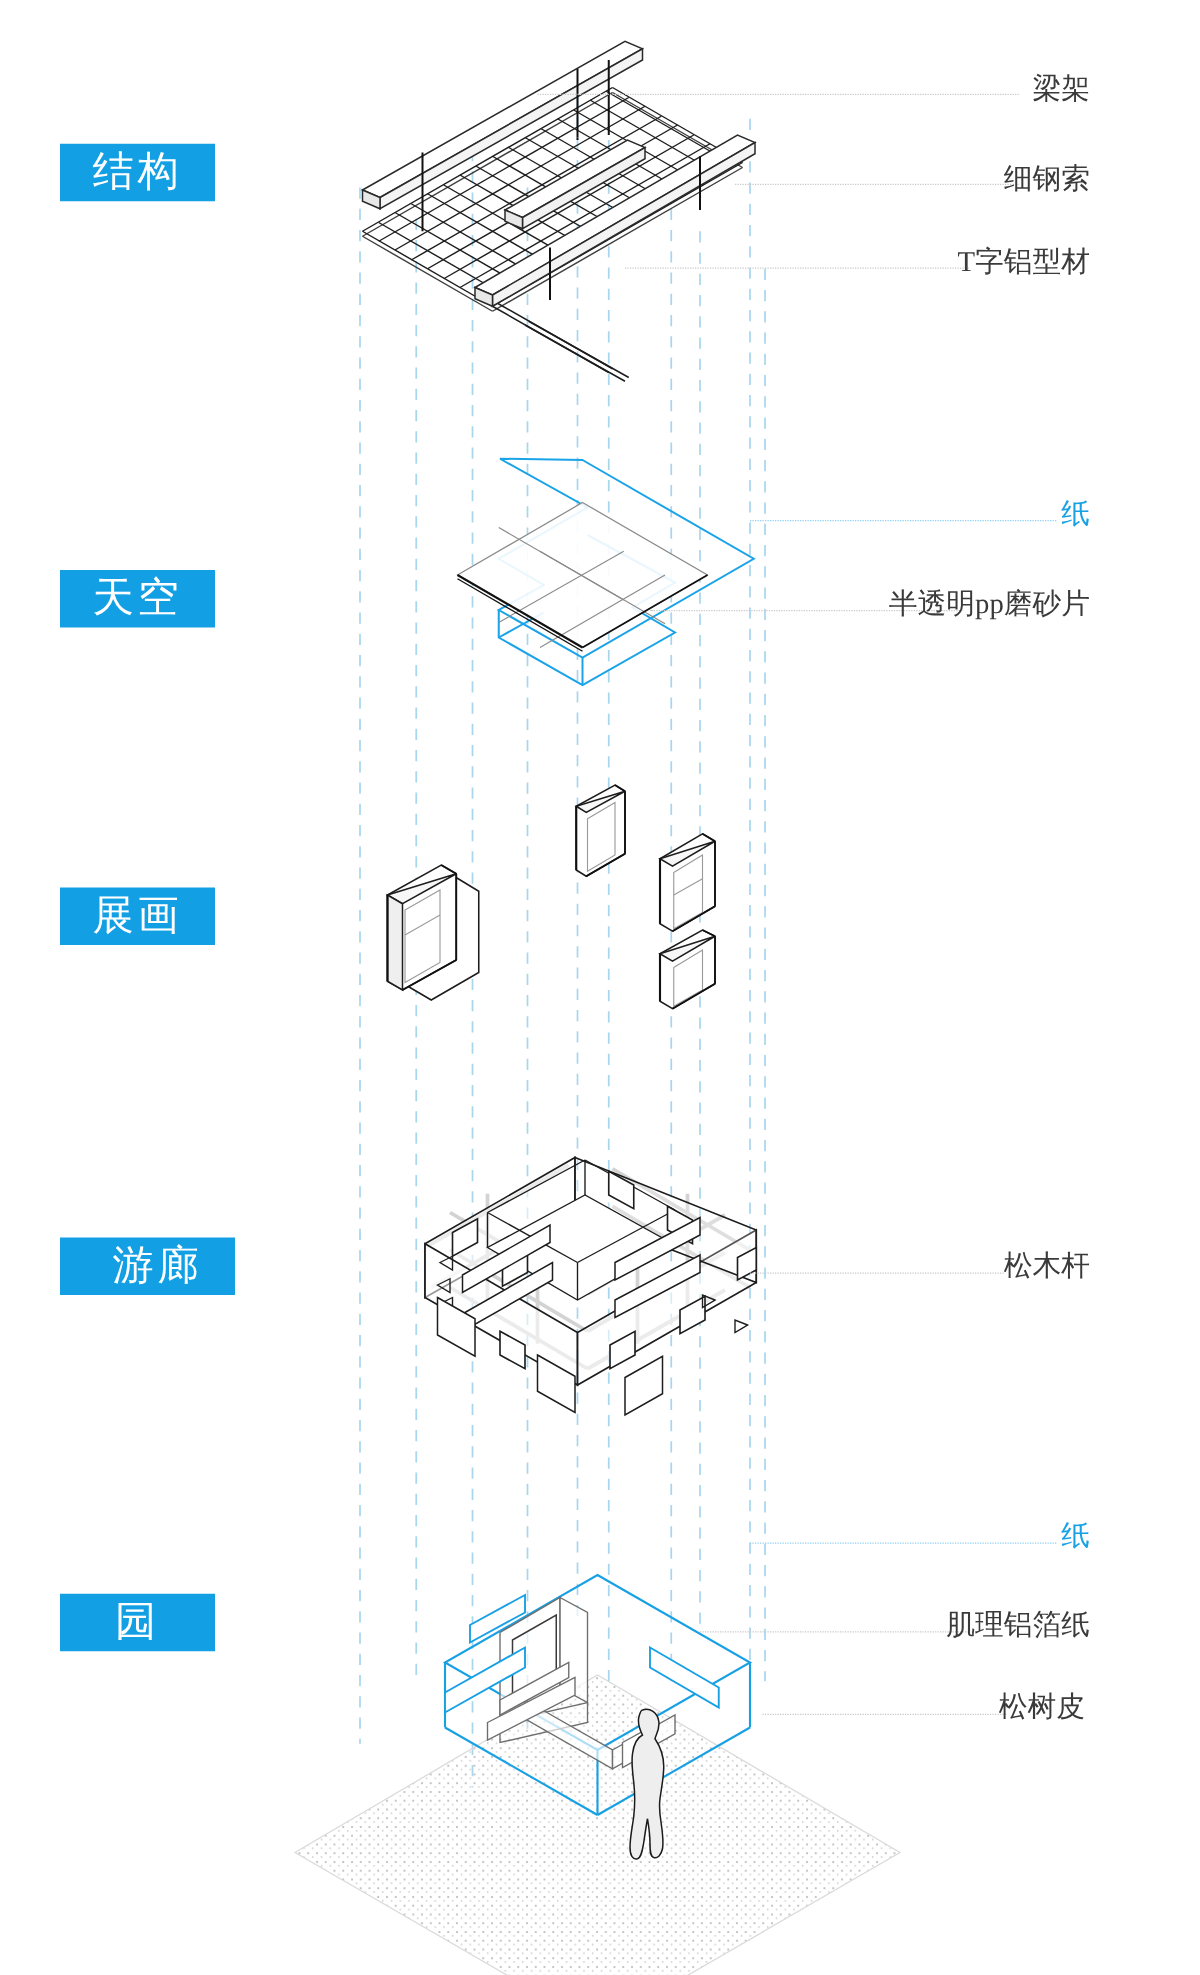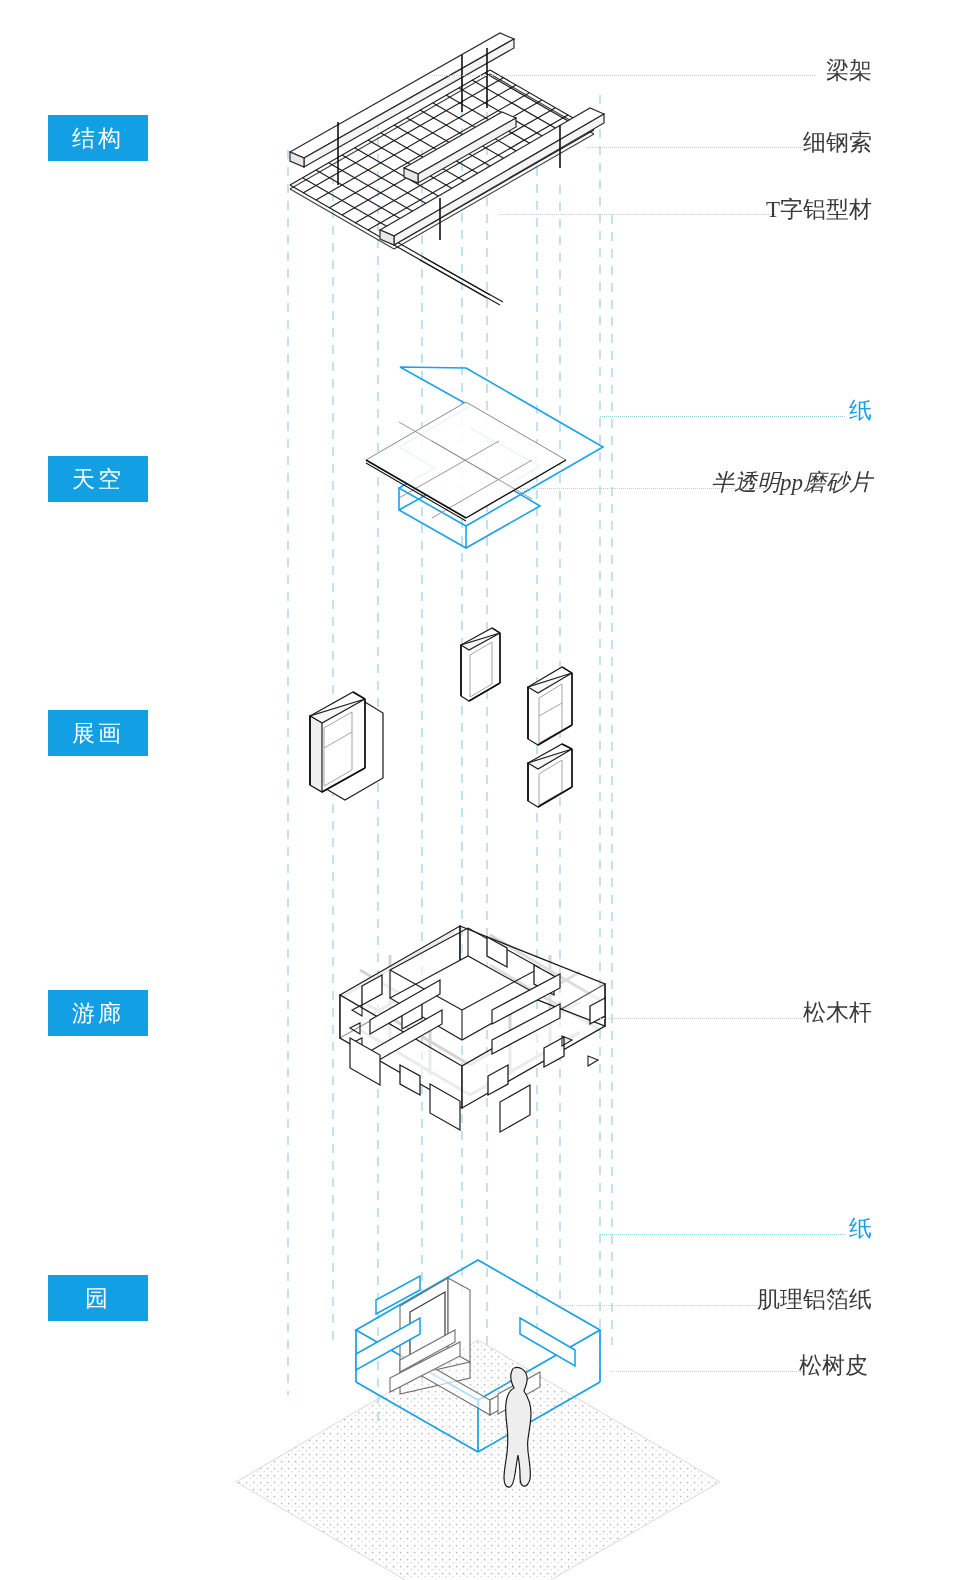--- a/index.html
+++ b/index.html
@@ -2,24 +2,24 @@
 <html><head>
 <meta charset="utf-8">
 <style>
   html,body{margin:0;padding:0;background:#ffffff;}
   body{width:960px;height:1580px;position:relative;overflow:hidden;
        font-family:"Liberation Serif","DejaVu Serif",serif;}
 
   #stage{position:absolute;left:0;top:0;width:960px;height:1580px;}
 
   
-  .layer-tag{position:absolute;width:100px;height:46px;
+  .layer-tag{position:absolute;width:124px;height:46px;
              background:#139fe3;color:#ffffff;
              display:flex;align-items:center;justify-content:center;
-             font-size:23px;letter-spacing:3px;line-height:1;
+             font-size:33px;letter-spacing:3px;line-height:1;
              font-family:"Liberation Serif","DejaVu Serif",serif;}
 
   
   .anno{position:absolute;font-size:23px;color:#3a3a3a;white-space:nowrap;
         text-align:right;font-family:"Liberation Serif","DejaVu Serif",serif;}
   .anno.blue{color:#17a0e4;}
 
   .leader{position:absolute;height:0;border-top:1px dotted #c9c9c9;}
   .leader.blue{border-top:1px dotted #8fd0f2;}
 
@@ -349,25 +349,25 @@
   <div class="leader" style="left:520px;top:488px;width:250px;"></div>
   <div class="leader" style="left:600px;top:1018px;width:203px;"></div>
   <div class="leader blue" style="left:600px;top:1234px;width:245px;"></div>
   <div class="leader" style="left:560px;top:1305px;width:215px;"></div>
   <div class="leader" style="left:610px;top:1371px;width:195px;"></div>
 
   <div class="anno" style="right:88px;top:55px;">梁架</div>
   <div class="anno" style="right:88px;top:127px;">细钢索</div>
   <div class="anno" style="right:88px;top:194px;margin-left:20px;">T字铝型材</div>
   <div class="anno blue" style="right:88px;top:395px;">纸</div>
-  <div class="anno" style="right:88px;top:467px;font-style:italic;">半透明pp磨砂片</div>
+  <div class="anno" style="right:88px;top:467px;">半透明pp磨砂片</div>
   <div class="anno" style="right:88px;top:997px;">松木杆</div>
   <div class="anno blue" style="right:88px;top:1213px;">纸</div>
   <div class="anno" style="right:88px;top:1284px;">肌理铝箔纸</div>
   <div class="anno" style="right:92px;top:1350px;">松树皮</div>
 
   <div class="layer-tag" style="left:48px;top:115px;">结构</div>
   <div class="layer-tag" style="left:48px;top:420px;margin-top:36px;">天空</div>
   <div class="layer-tag" style="left:48px;top:710px;">展画</div>
-  <div class="layer-tag" style="left:48px;top:990px;">游廊</div>
+  <div class="layer-tag" style="left:48px;top:990px;padding-left:16px;">游廊</div>
   <div class="layer-tag" style="left:48px;top:1275px;">园</div>
 
 </div>
 
 </body></html>

